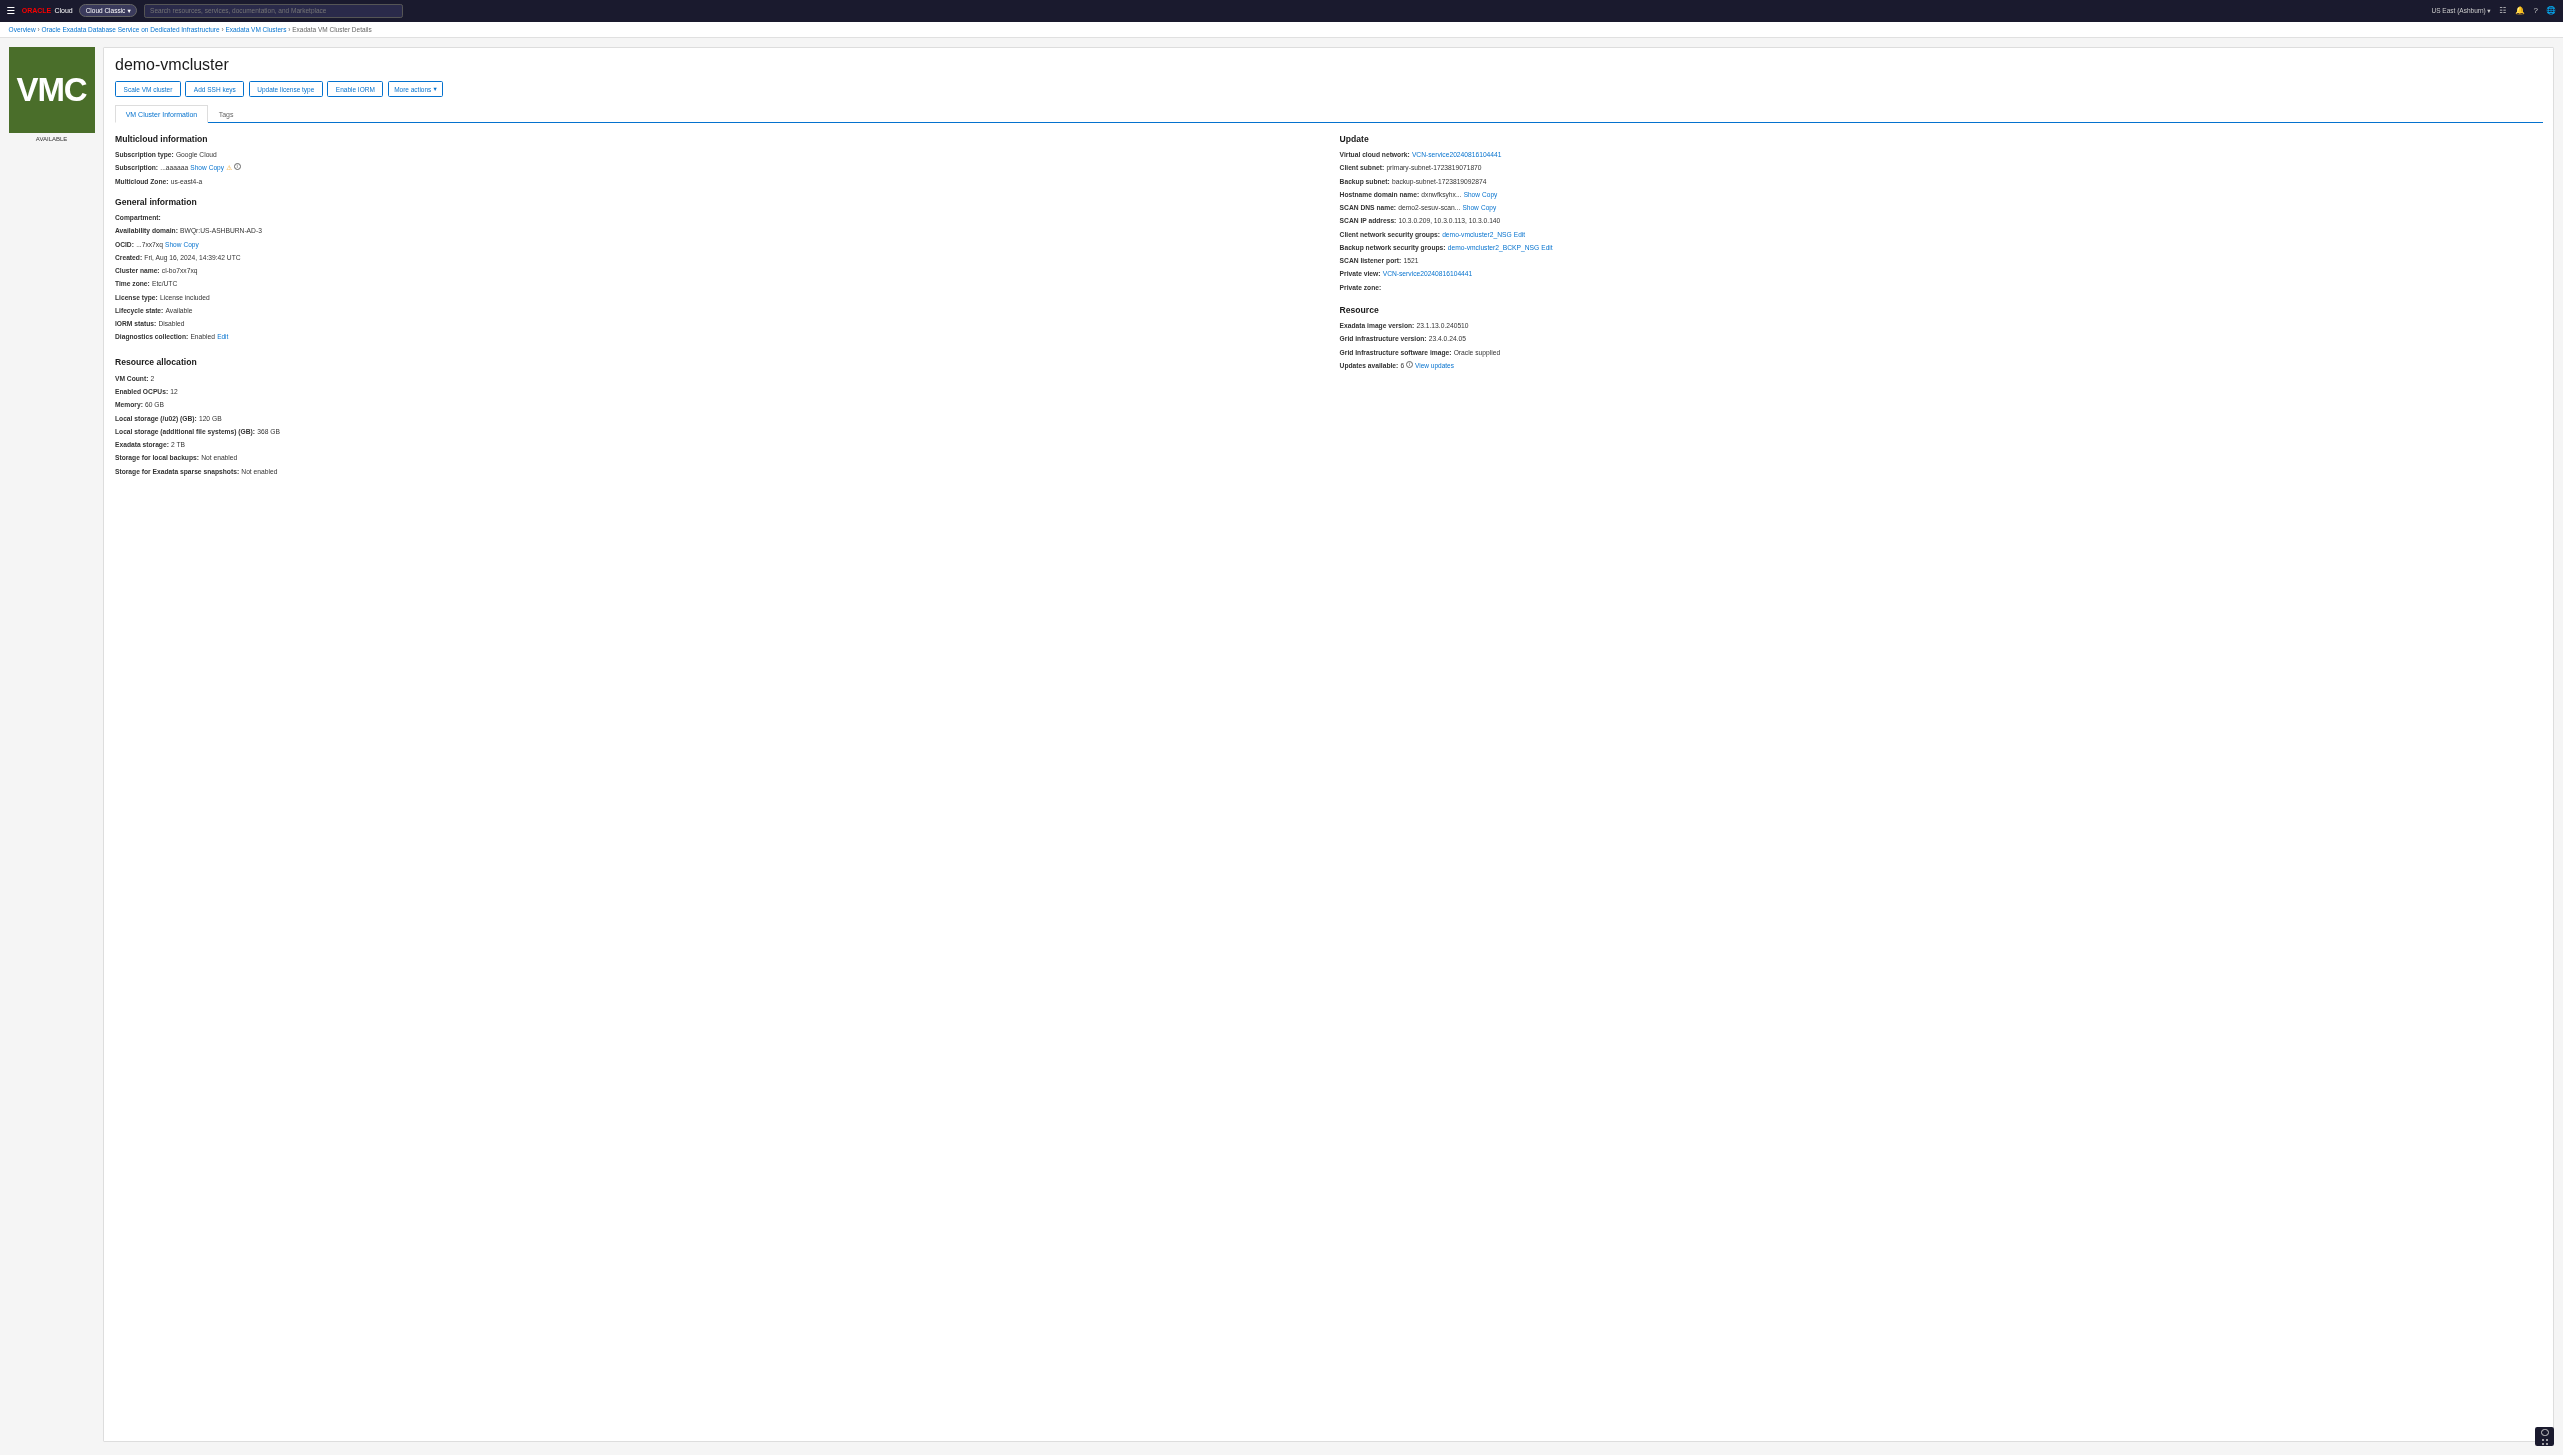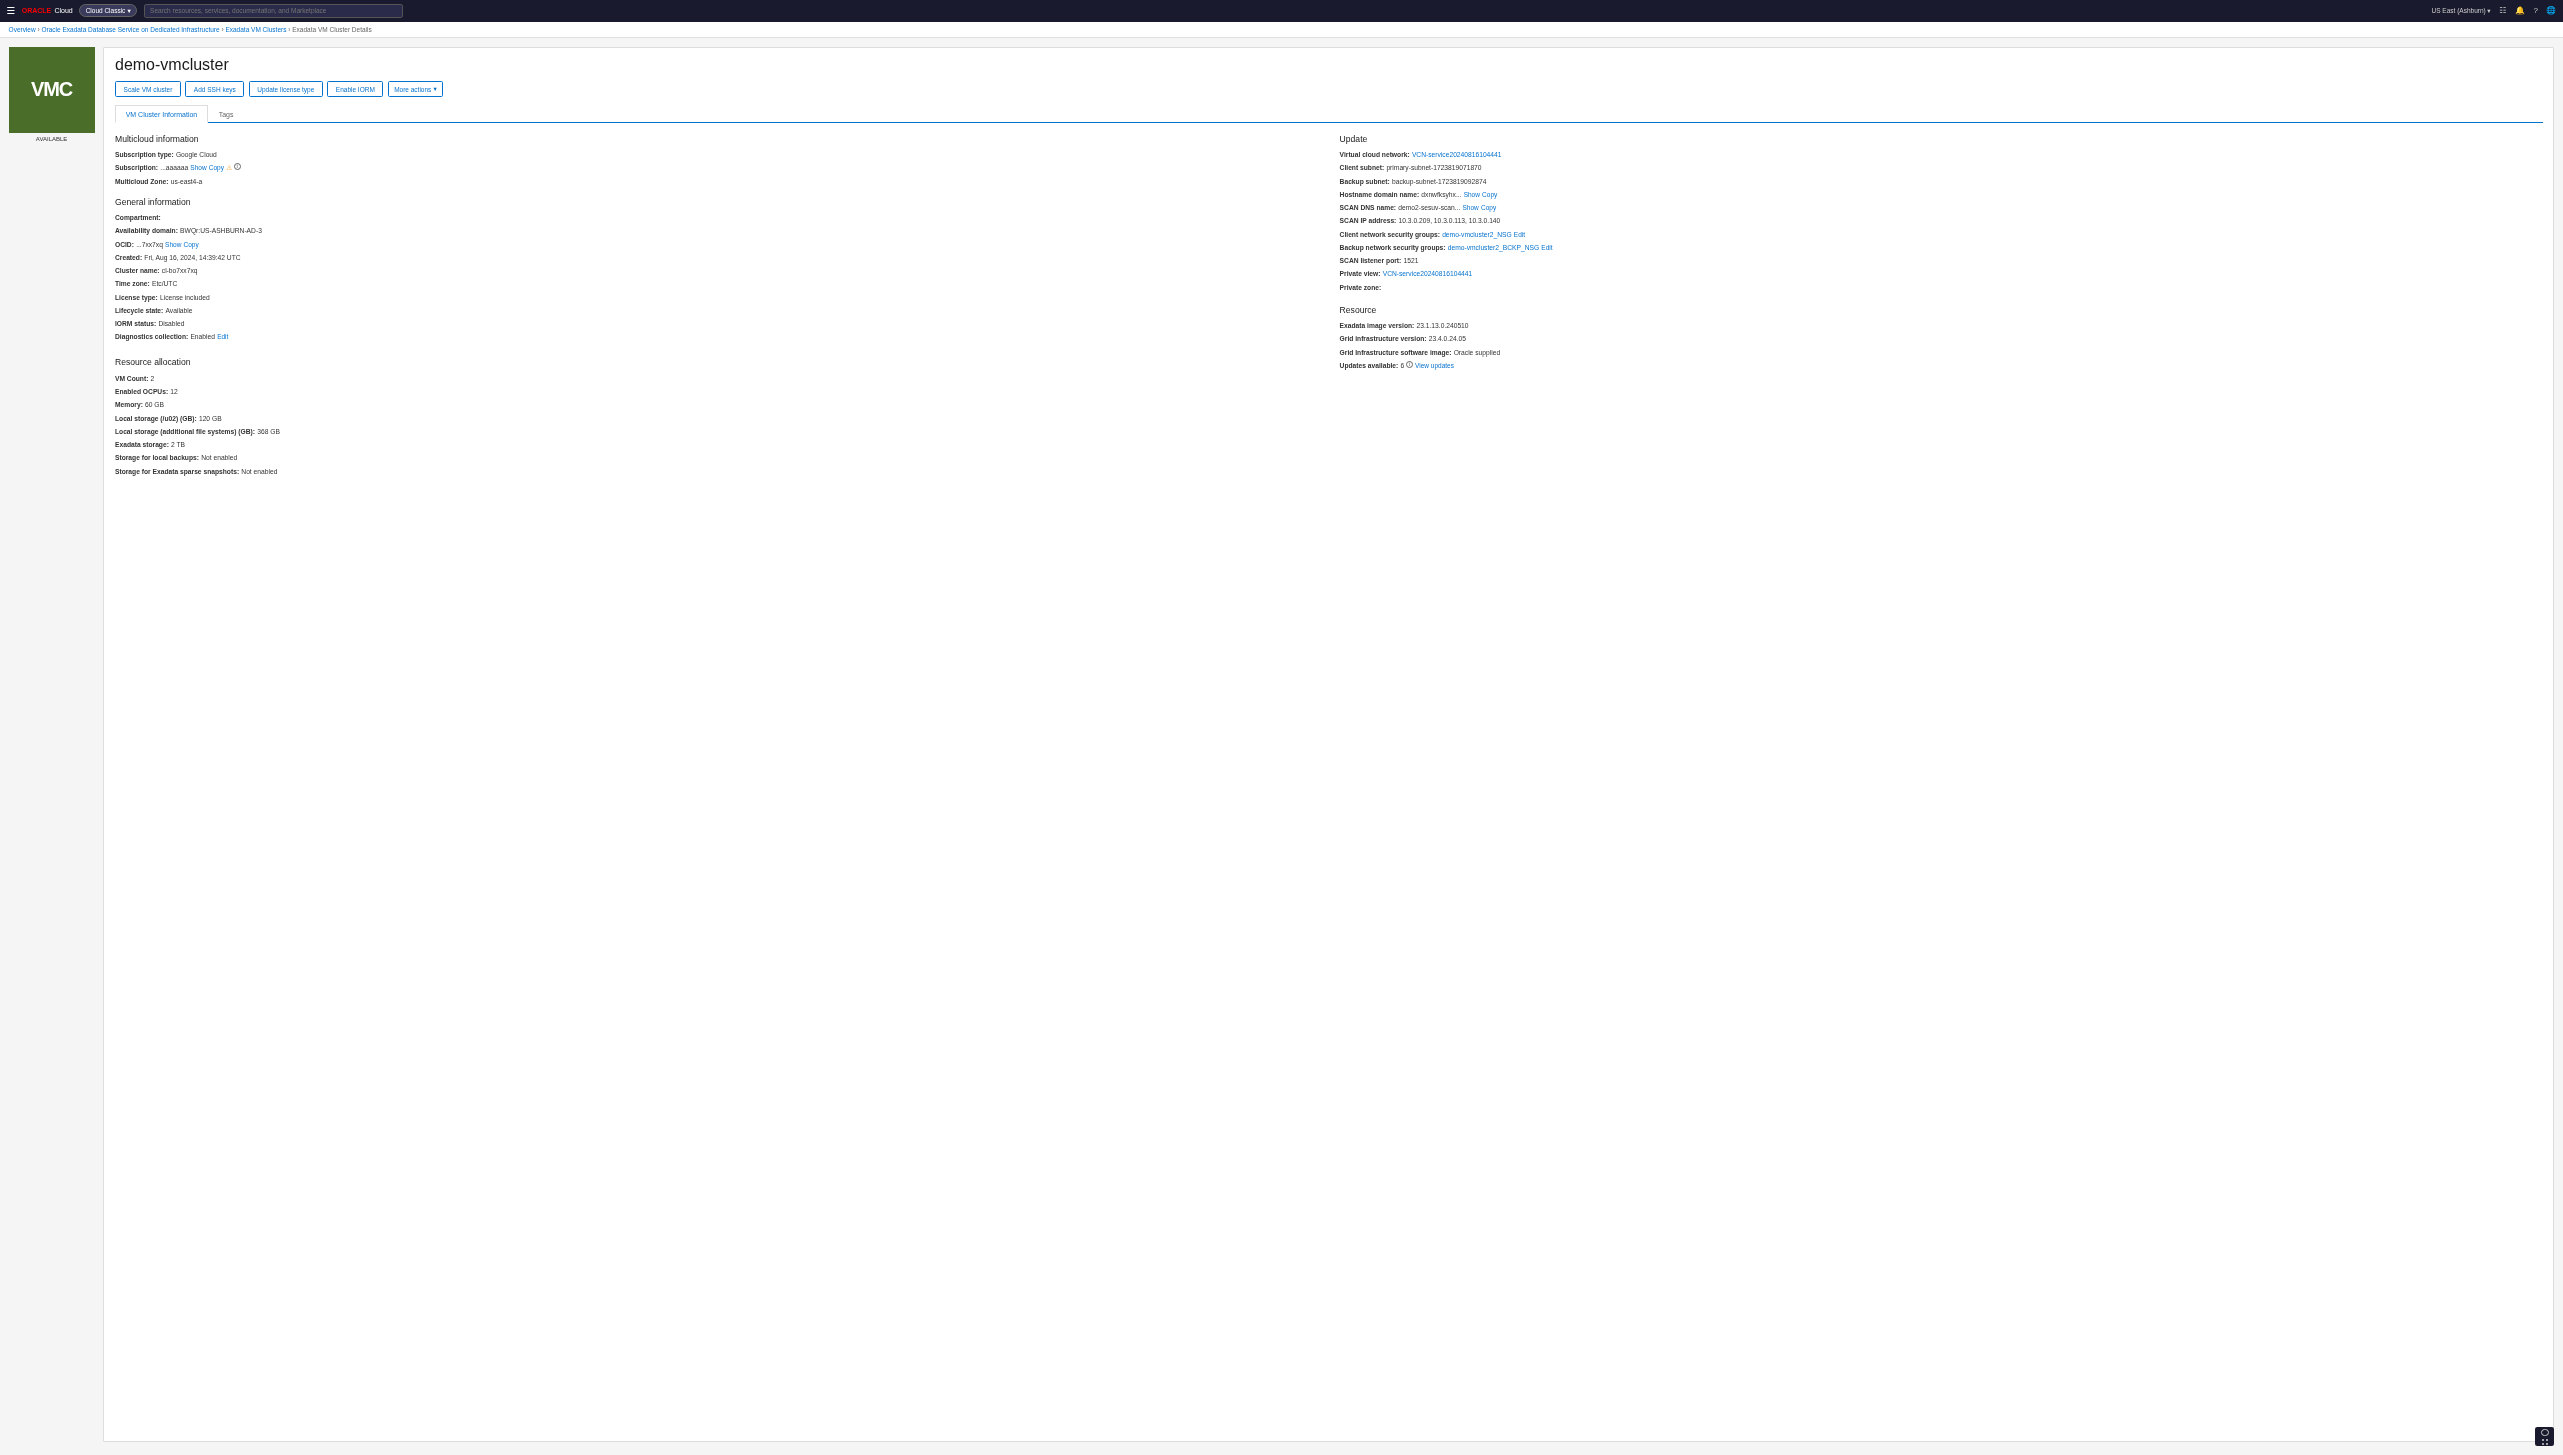--- a/index.html
+++ b/index.html
@@ -79,21 +79,21 @@
     .resource-icon {
       width: 86px;
       height: 86px;
       background: #4a6e2a;
       display: flex;
       align-items: center;
       justify-content: center;
     }
     .resource-icon-text {
       color: #fff;
-      font-size: 20px;
+      font-size: 33px;
       font-weight: 700;
       letter-spacing: -1.1px;
     }
     .resource-status {
       font-size: 6px;
       color: #333;
       margin-top: 3.2px;
       text-align: center;
     }
 
@@ -159,21 +159,21 @@
 
     
     .two-cols {
       display: grid;
       grid-template-columns: 1fr 1fr;
       gap: 10.8px 21.6px;
     }
 
     .section-title {
       font-size: 8.6px;
-      font-weight: 400;
+      font-weight: 700;
       color: #1a1a1a;
       margin-bottom: 6.5px;
       margin-top: 2.2px;
     }
 
     .info-row {
       display: flex;
       flex-wrap: wrap;
       margin-bottom: 3.2px;
       font-size: 6.7px;

